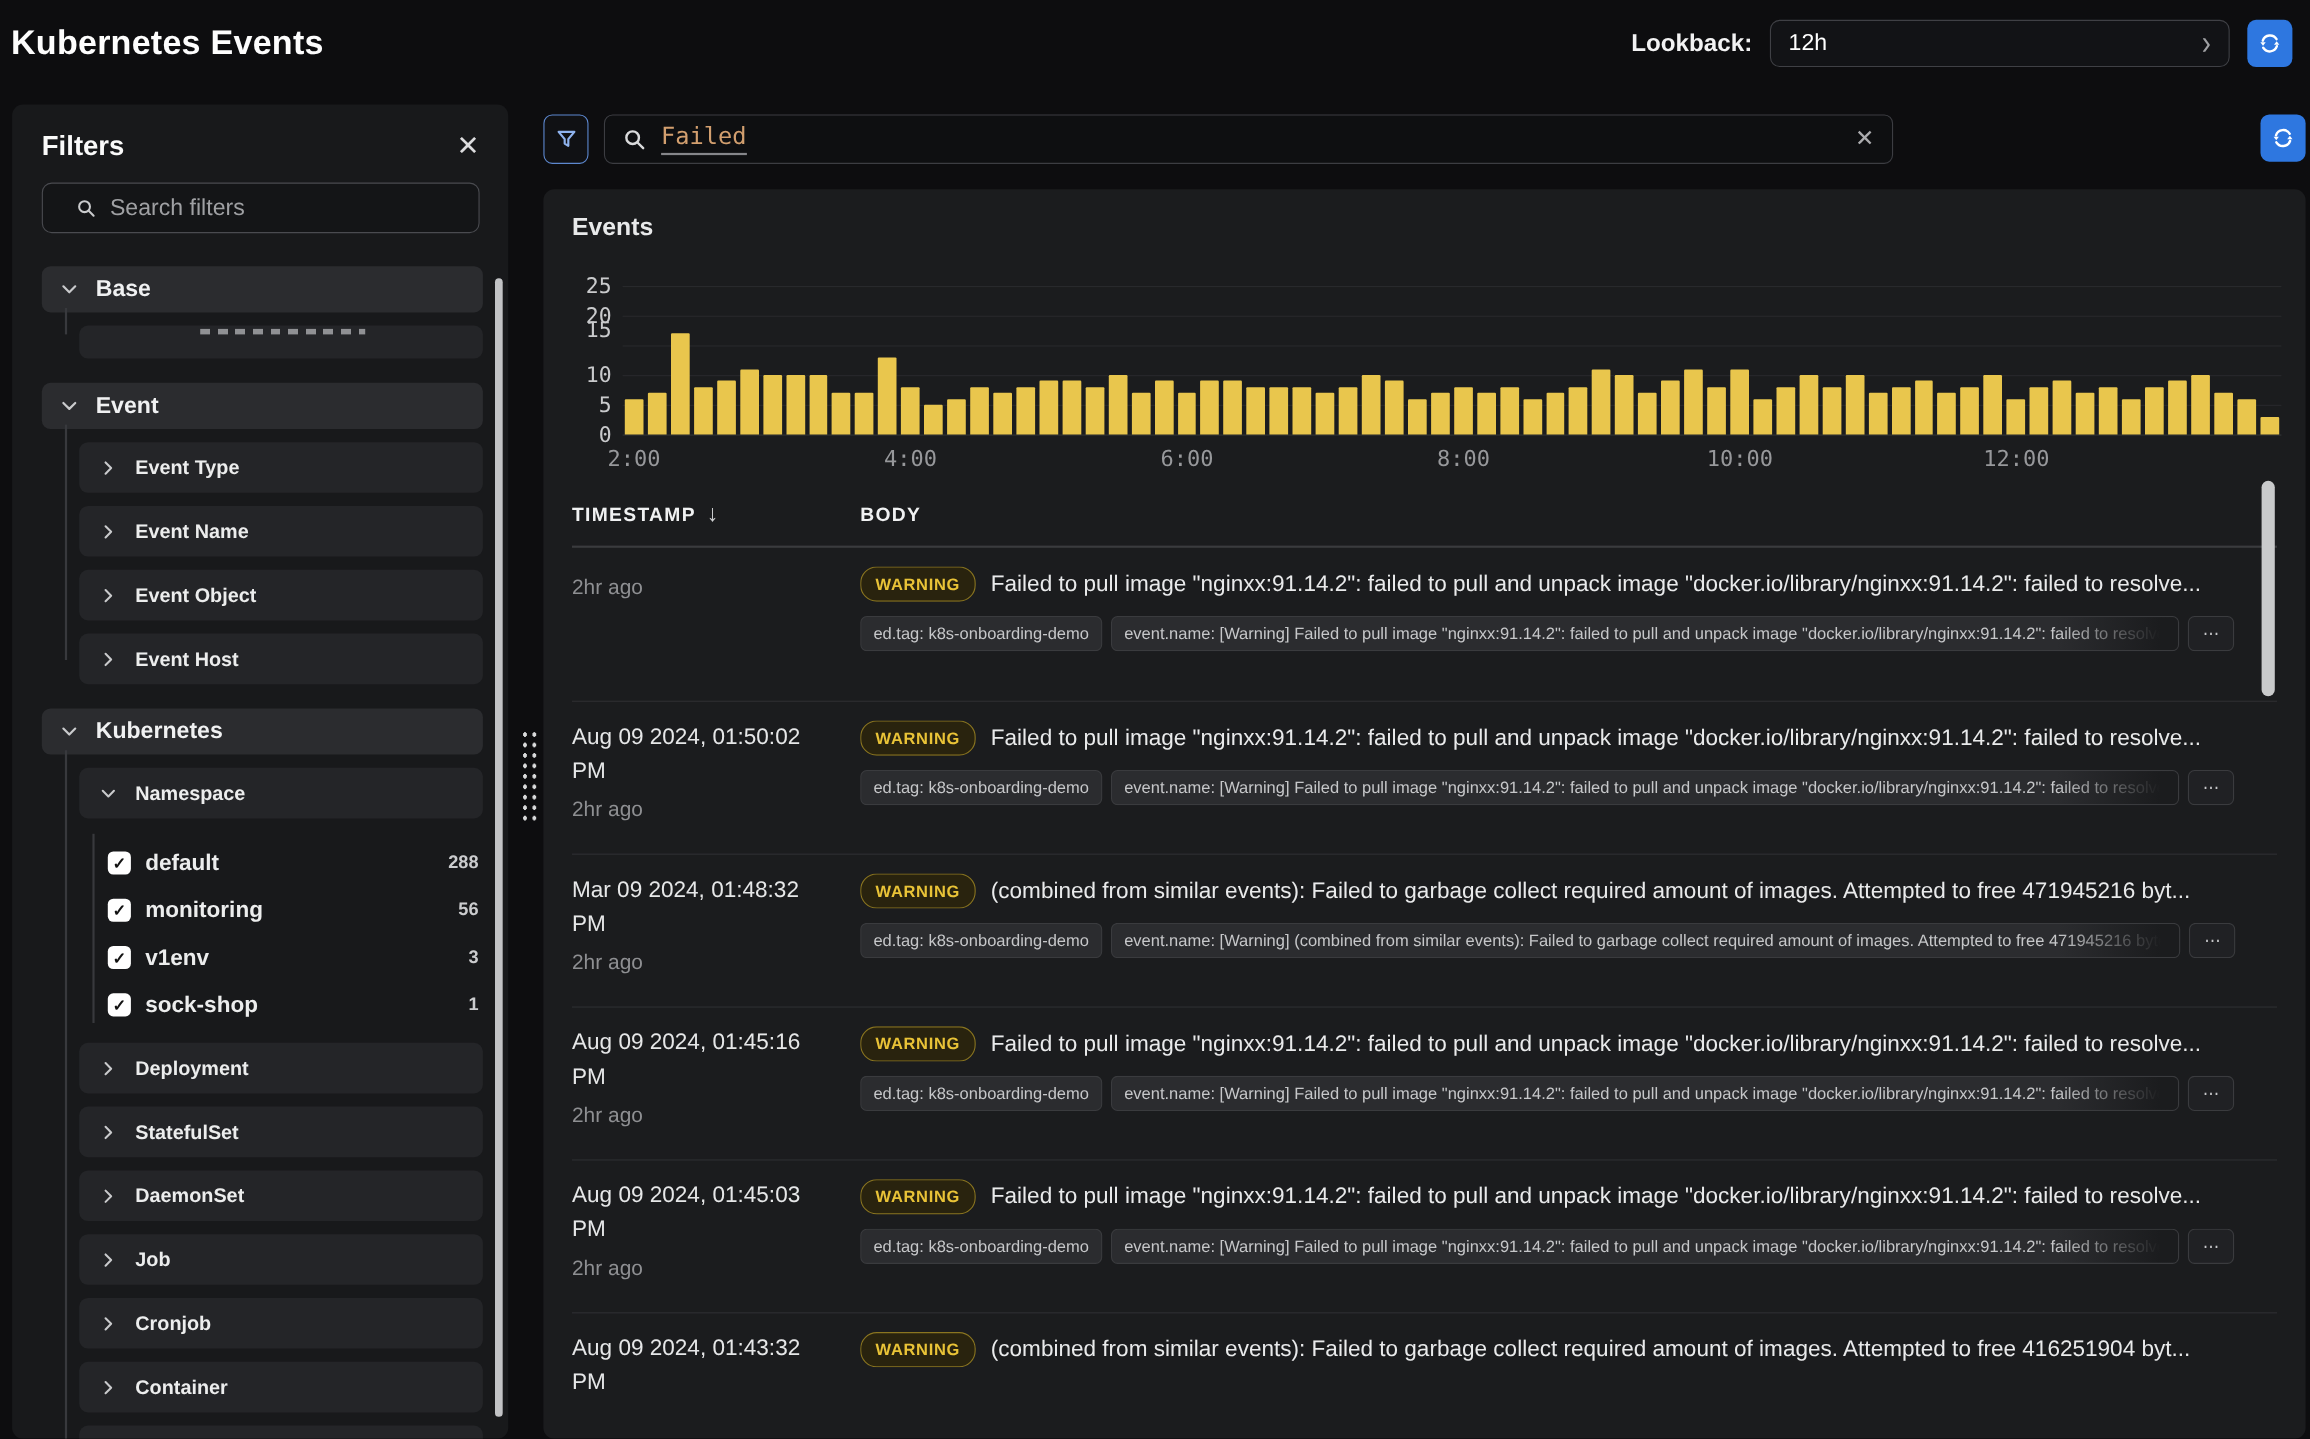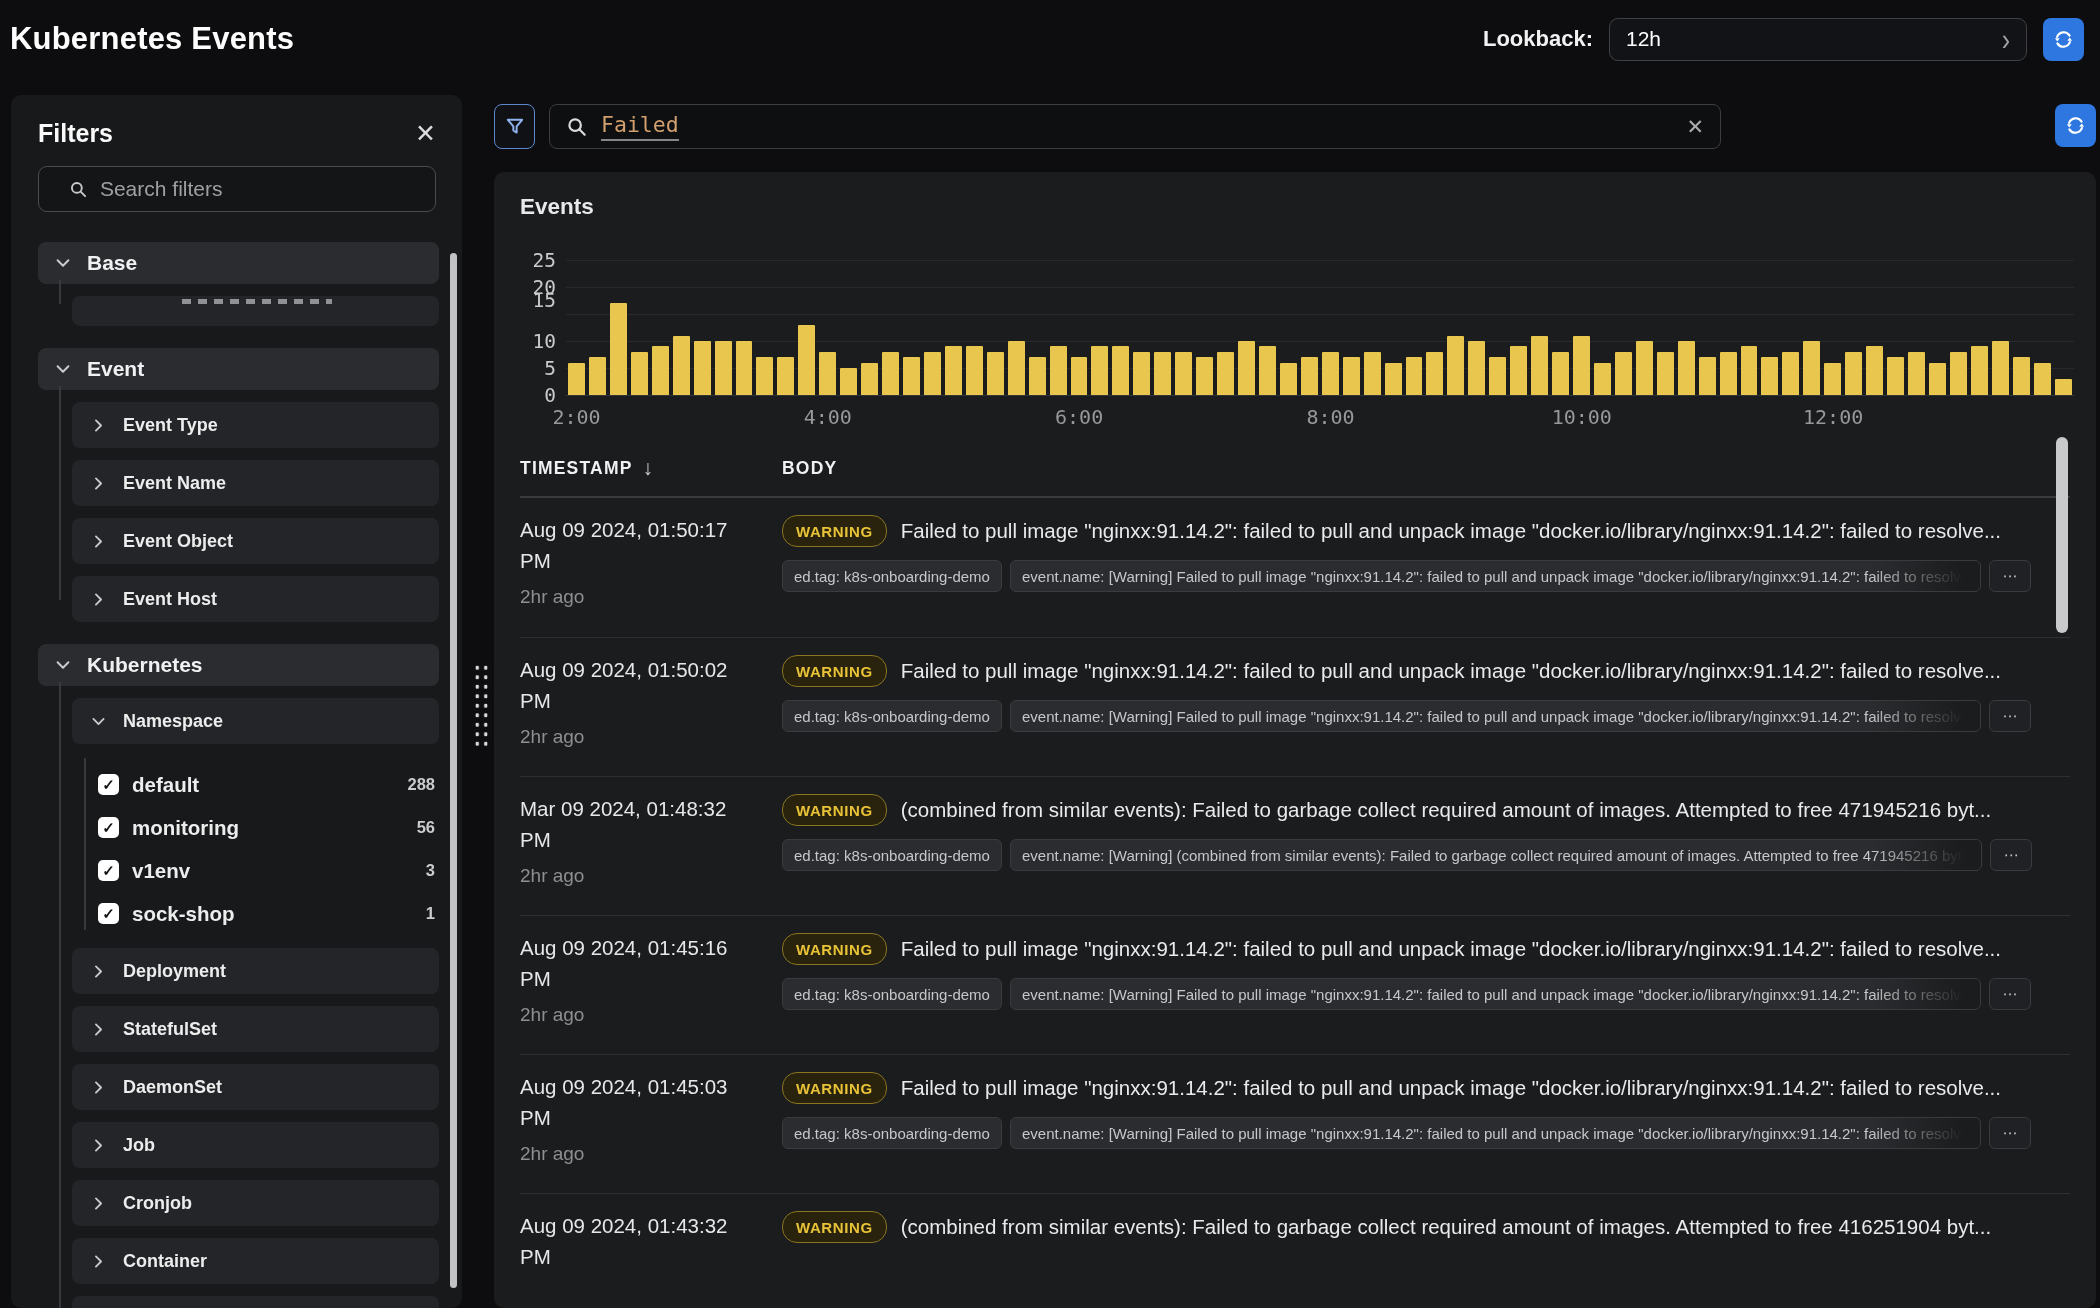--- a/index.html
+++ b/index.html
@@ -416,21 +416,20 @@
         <span class="th">TIMESTAMP</span>
         <span class="sort-arrow">↓</span>
       </div>
       <span class="th">BODY</span>
     </div>
     <div id="head-divider"></div>
 
     <div id="rows">
   <div class="event-row">
     <div class="ts-col">
-      <div class="ts">Aug 09 2024, 01:50:17 PM</div>
       <div class="rel hide-empty">2hr ago</div>
     </div>
     <div class="body-col">
       <div class="badge-line">
         <span class="warn-badge">WARNING</span>
         <span class="msg">Failed to pull image "nginxx:91.14.2": failed to pull and unpack image "docker.io/library/nginxx:91.14.2": failed to resolve...</span>
       </div>
       <div class="chips">
         <span class="chip hide-empty">ed.tag: k8s-onboarding-demo</span>
         <span class="chip chip-long hide-empty">event.name: [Warning] Failed to pull image "nginxx:91.14.2": failed to pull and unpack image "docker.io/library/nginxx:91.14.2": failed to resolve</span>

